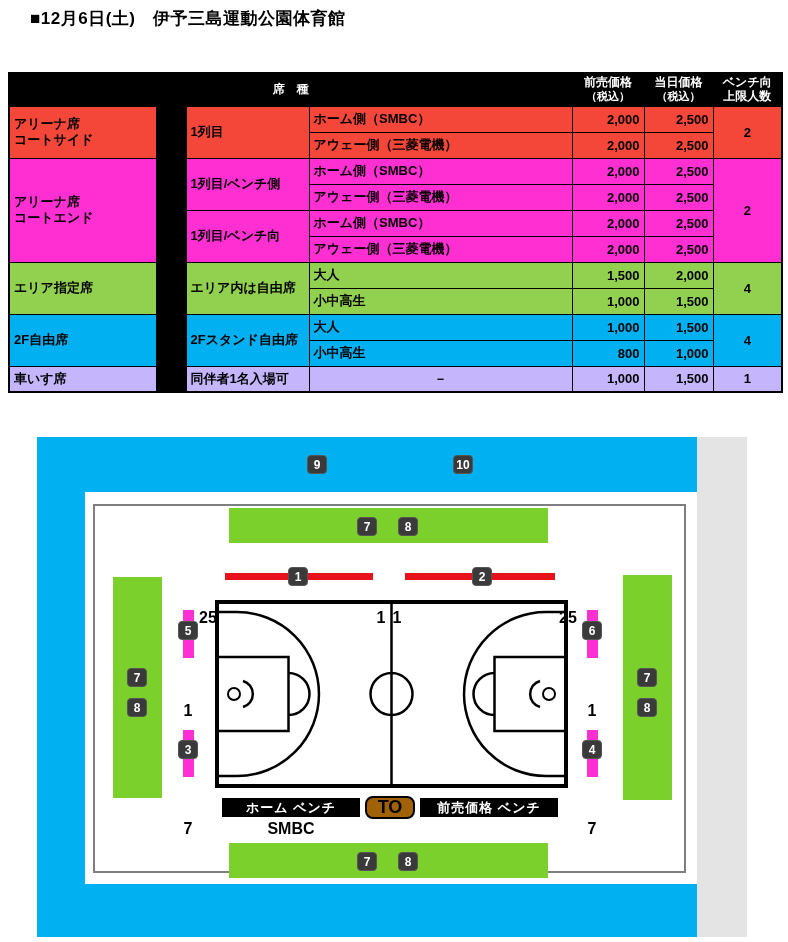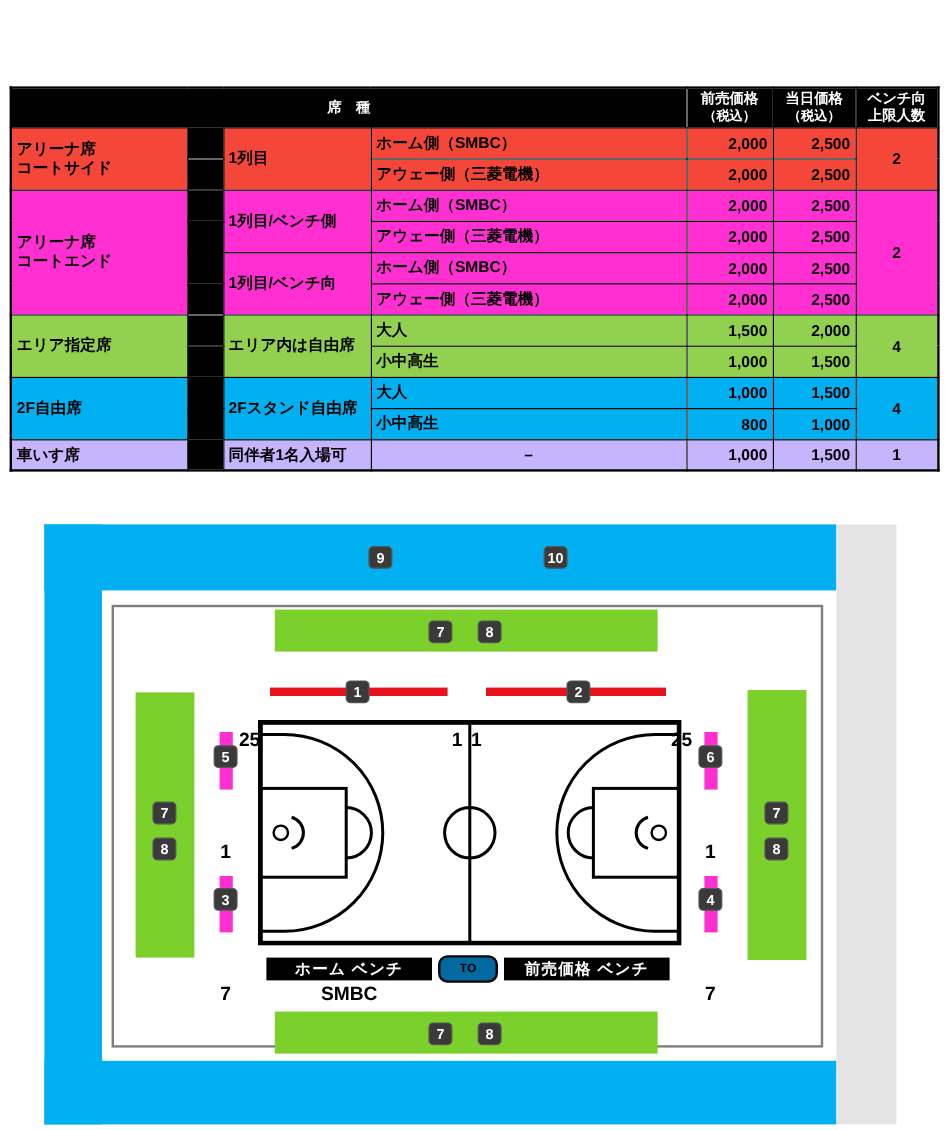--- a/index.html
+++ b/index.html
@@ -59,31 +59,32 @@
   #strip-3 { left:146px; top:293px; width:11px; height:47px; }
   #strip-6 { left:550px; top:173px; width:11px; height:48px; }
   #strip-4 { left:550px; top:293px; width:11px; height:47px; }
 
   #court { position:absolute; left:178px; top:163px; width:353px; height:188px; }
 
   .bench { position:absolute; height:19px; background:#000; color:#fff; font-size:13px; font-weight:bold;
            display:flex; align-items:center; justify-content:center; letter-spacing:1px; }
   #bench-home { left:185px; top:361px; width:138px; }
   #bench-away { left:383px; top:361px; width:138px; }
-  #to-box { position:absolute; left:328px; top:359px; width:50px; height:23px; background:#0369a1; border:2px solid #000;
-            border-radius:8px; display:flex; align-items:center; justify-content:center; font-size:10px; font-weight:bold; color:#000; }
+  #to-box { position:absolute; left:328px; top:359px; width:50px; height:23px; background:#a16207; border:2px solid #000;
+            border-radius:8px; display:flex; align-items:center; justify-content:center; font-size:18px; font-weight:bold; color:#000; }
   .team { position:absolute; width:100px; top:383px; text-align:center; font-size:16px; font-weight:bold; color:#000; }
   #team-home { left:204px; }
   #team-away { left:403px;margin-top:40px; }
 </style>
 </head>
 <body>
 
 <div id="page">
 
+  <div id="title">■12月6日(土)　伊予三島運動公園体育館</div>
 
   <table id="price-table">
     <colgroup>
       <col style="width:147px">
         <col style="width:30px">
         <col style="width:123px">
         <col style="width:263px">
       <col style="width:72px">
         <col style="width:69px">
         <col style="width:69px">

